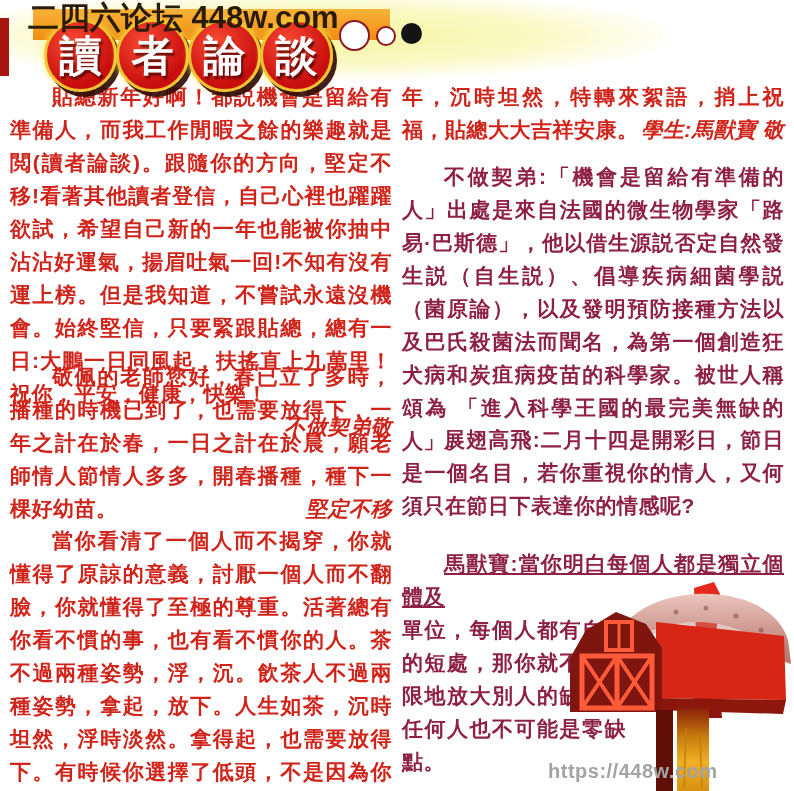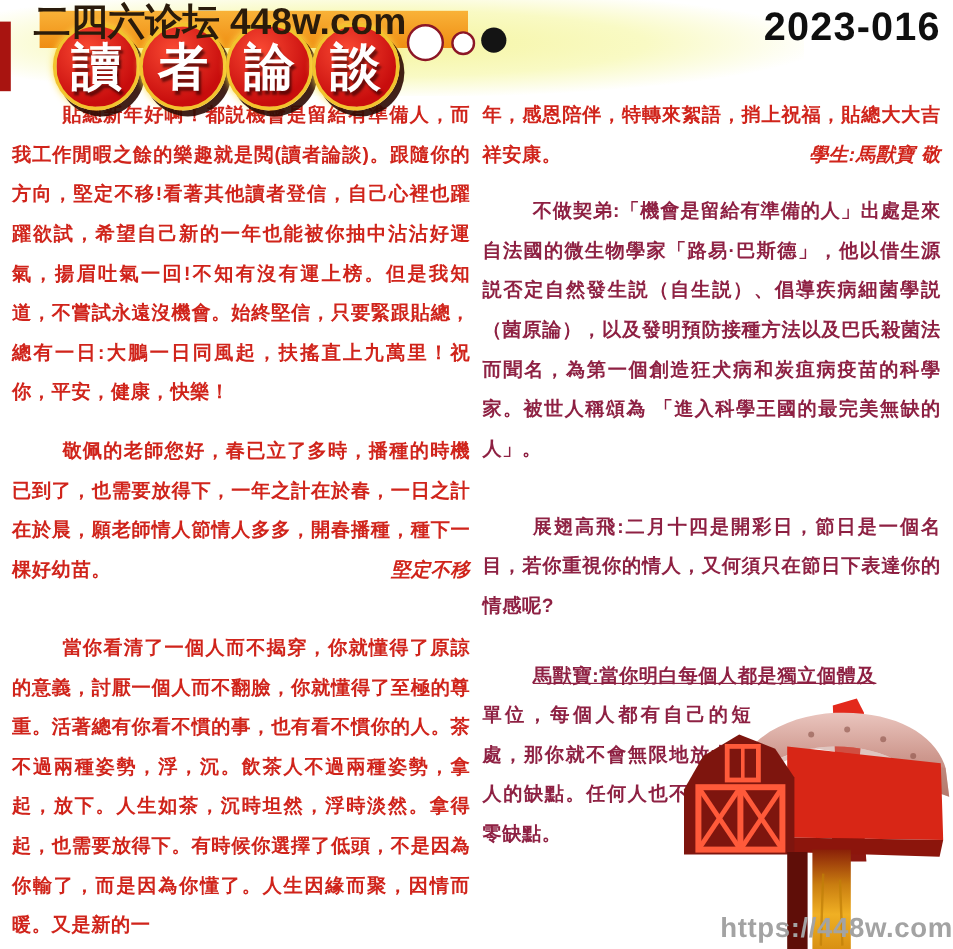--- a/index.html
+++ b/index.html
@@ -18,33 +18,33 @@
     display:flex;align-items:center;justify-content:center;z-index:3;}
   .title-circle span{color:#ffffff;font-size:42px;font-weight:bold;line-height:1;
     text-shadow:2px 3px 2px rgba(45,0,0,0.65);}
   .deco-circle{position:absolute;border-radius:50%;background:#ffffff;border:2px solid #8c1626;z-index:3;}
   .deco-dot{position:absolute;border-radius:50%;background:#141414;z-index:3;}
   .watermark-top{position:absolute;left:28px;top:-3px;font-size:31px;font-weight:bold;
     color:#2a1b0b;z-index:10;white-space:nowrap;}
   .issue{position:absolute;right:10px;top:3px;font-size:33px;font-weight:bold;color:#0f0f0f;
     letter-spacing:1px;z-index:5;}
   
-  .para{position:absolute;width:382px;margin:0;font-weight:bold;font-size:16px;line-height:33px;
+  .para{position:absolute;width:382px;margin:0;font-weight:bold;font-size:21px;line-height:33px;
     text-align:justify;letter-spacing:0.5px;}
   .indent{text-indent:42px;}
   .red{color:#d0241b;}
   .maroon{color:#8e2143;}
   .sig{float:right;font-style:italic;}
   .colL{left:10px;}
   .colR{left:402px;}
   .p4-rest{display:block;width:224px;text-align:justify;}
   
   .mailbox{position:absolute;left:556px;top:578px;width:236px;height:213px;z-index:1;}
-  .footer-watermark{position:absolute;left:548px;top:760px;width:246px;text-align:right;
-    font-size:23px;font-weight:bold;color:#a3a3a3;z-index:6;letter-spacing:0.5px;}
+  .footer-watermark{position:absolute;left:548px;top:760px;width:246px;text-align:left;
+    font-size:20px;font-weight:bold;color:#a3a3a3;z-index:6;letter-spacing:0.5px;}
 </style>
 </head>
 <body>
 
 <div class="page">
 
   <div class="yellow-glow"></div>
   <div class="red-strip"></div>
   <div class="orange-bar"></div>
 
@@ -59,29 +59,28 @@
   </div>
   <div class="title-circle" style="left:260px;">
     <span>談</span>
   </div>
 
   <div class="deco-circle" style="left:339px;top:20px;width:27px;height:27px;"></div>
   <div class="deco-circle" style="left:376px;top:26px;width:16px;height:16px;"></div>
   <div class="deco-dot" style="left:401px;top:23px;width:21px;height:21px;"></div>
 
   <div class="watermark-top">二四六论坛 448w.com</div>
-  <div class="issue">2023-016</div>
 
-  <p class="para colL red indent" style="top:80px;"><span>貼總新年好啊！都説機會是留給有準備人，而我工作閒暇之餘的樂趣就是閲(讀者論談)。跟隨你的方向，堅定不移!看著其他讀者登信，自己心裡也躍躍欲試，希望自己新的一年也能被你抽中沾沾好運氣，揚眉吐氣一回!不知有沒有運上榜。但是我知道，不嘗試永遠沒機會。始終堅信，只要緊跟貼總，總有一日:大鵬一日同風起，扶搖直上九萬里！祝你，平安，健康，快樂！</span></p>
+  <p class="para colL red indent" style="top:80px;"><span>貼總新年好啊！都説機會是留給有準備人，而我工作閒暇之餘的樂趣就是閲(讀者論談)。跟隨你的方向，堅定不移!看著其他讀者登信，自己心裡也躍躍欲試，希望自己新的一年也能被你抽中沾沾好運氣，揚眉吐氣一回!不知有沒有運上榜。但是我知道，不嘗試永遠沒機會。始終堅信，只要緊跟貼總，總有一日:大鵬一日同風起，扶搖直上九萬里！祝你，平安，健康，快樂！</span><span class="sig">不做契弟敬</span></p>
 
   <p class="para colL red indent" style="top:360px;"><span>敬佩的老師您好，春已立了多時，播種的時機已到了，也需要放得下，一年之計在於春，一日之計在於晨，願老師情人節情人多多，開春播種，種下一棵好幼苗。</span><span class="sig">堅定不移</span></p>
 
   <p class="para colL red indent" style="top:524px;"><span>當你看清了一個人而不揭穿，你就懂得了原諒的意義，討厭一個人而不翻臉，你就懂得了至極的尊重。活著總有你看不慣的事，也有看不慣你的人。茶不過兩種姿勢，浮，沉。飲茶人不過兩種姿勢，拿起，放下。人生如茶，沉時坦然，浮時淡然。拿得起，也需要放得下。有時候你選擇了低頭，不是因為你輸了，而是因為你懂了。人生因緣而聚，因情而暖。又是新的一</span></p>
 
-  <p class="para colR red" style="top:80px;"><span>年，感恩陪伴，特轉來絮語，捎上祝福，貼總大大吉祥安康。</span><span class="sig">學生:馬獸寶 敬</span></p>
+  <p class="para colR red" style="top:80px;"><span>年，沉時坦然，特轉來絮語，捎上祝福，貼總大大吉祥安康。</span><span class="sig">學生:馬獸寶 敬</span></p>
 
   <p class="para colR maroon indent" style="top:160px;"><span>不做契弟:「機會是留給有準備的人」出處是來自法國的微生物學家「路易·巴斯德」，他以借生源説否定自然發生説（自生説）、倡導疾病細菌學説（菌原論），以及發明預防接種方法以及巴氏殺菌法而聞名，為第一個創造狂犬病和炭疽病疫苗的科學家。被世人稱頌為 「進入科學王國的最完美無缺的人」。</span></p>
 
   <p class="para colR maroon indent" style="top:423px;"><span>展翅高飛:二月十四是開彩日，節日是一個名目，若你重視你的情人，又何須只在節日下表達你的情感呢?</span></p>
 
   <p class="para colR maroon" style="top:547px;">
       <span class="indent" style="display:block;text-decoration:underline;">馬獸寶:當你明白每個人都是獨立個體及</span>
       <span class="p4-rest">單位，每個人都有自己的短處，那你就不會無限地放大別人的缺點。任何人也不可能是零缺點。</span>
     </p>
 

